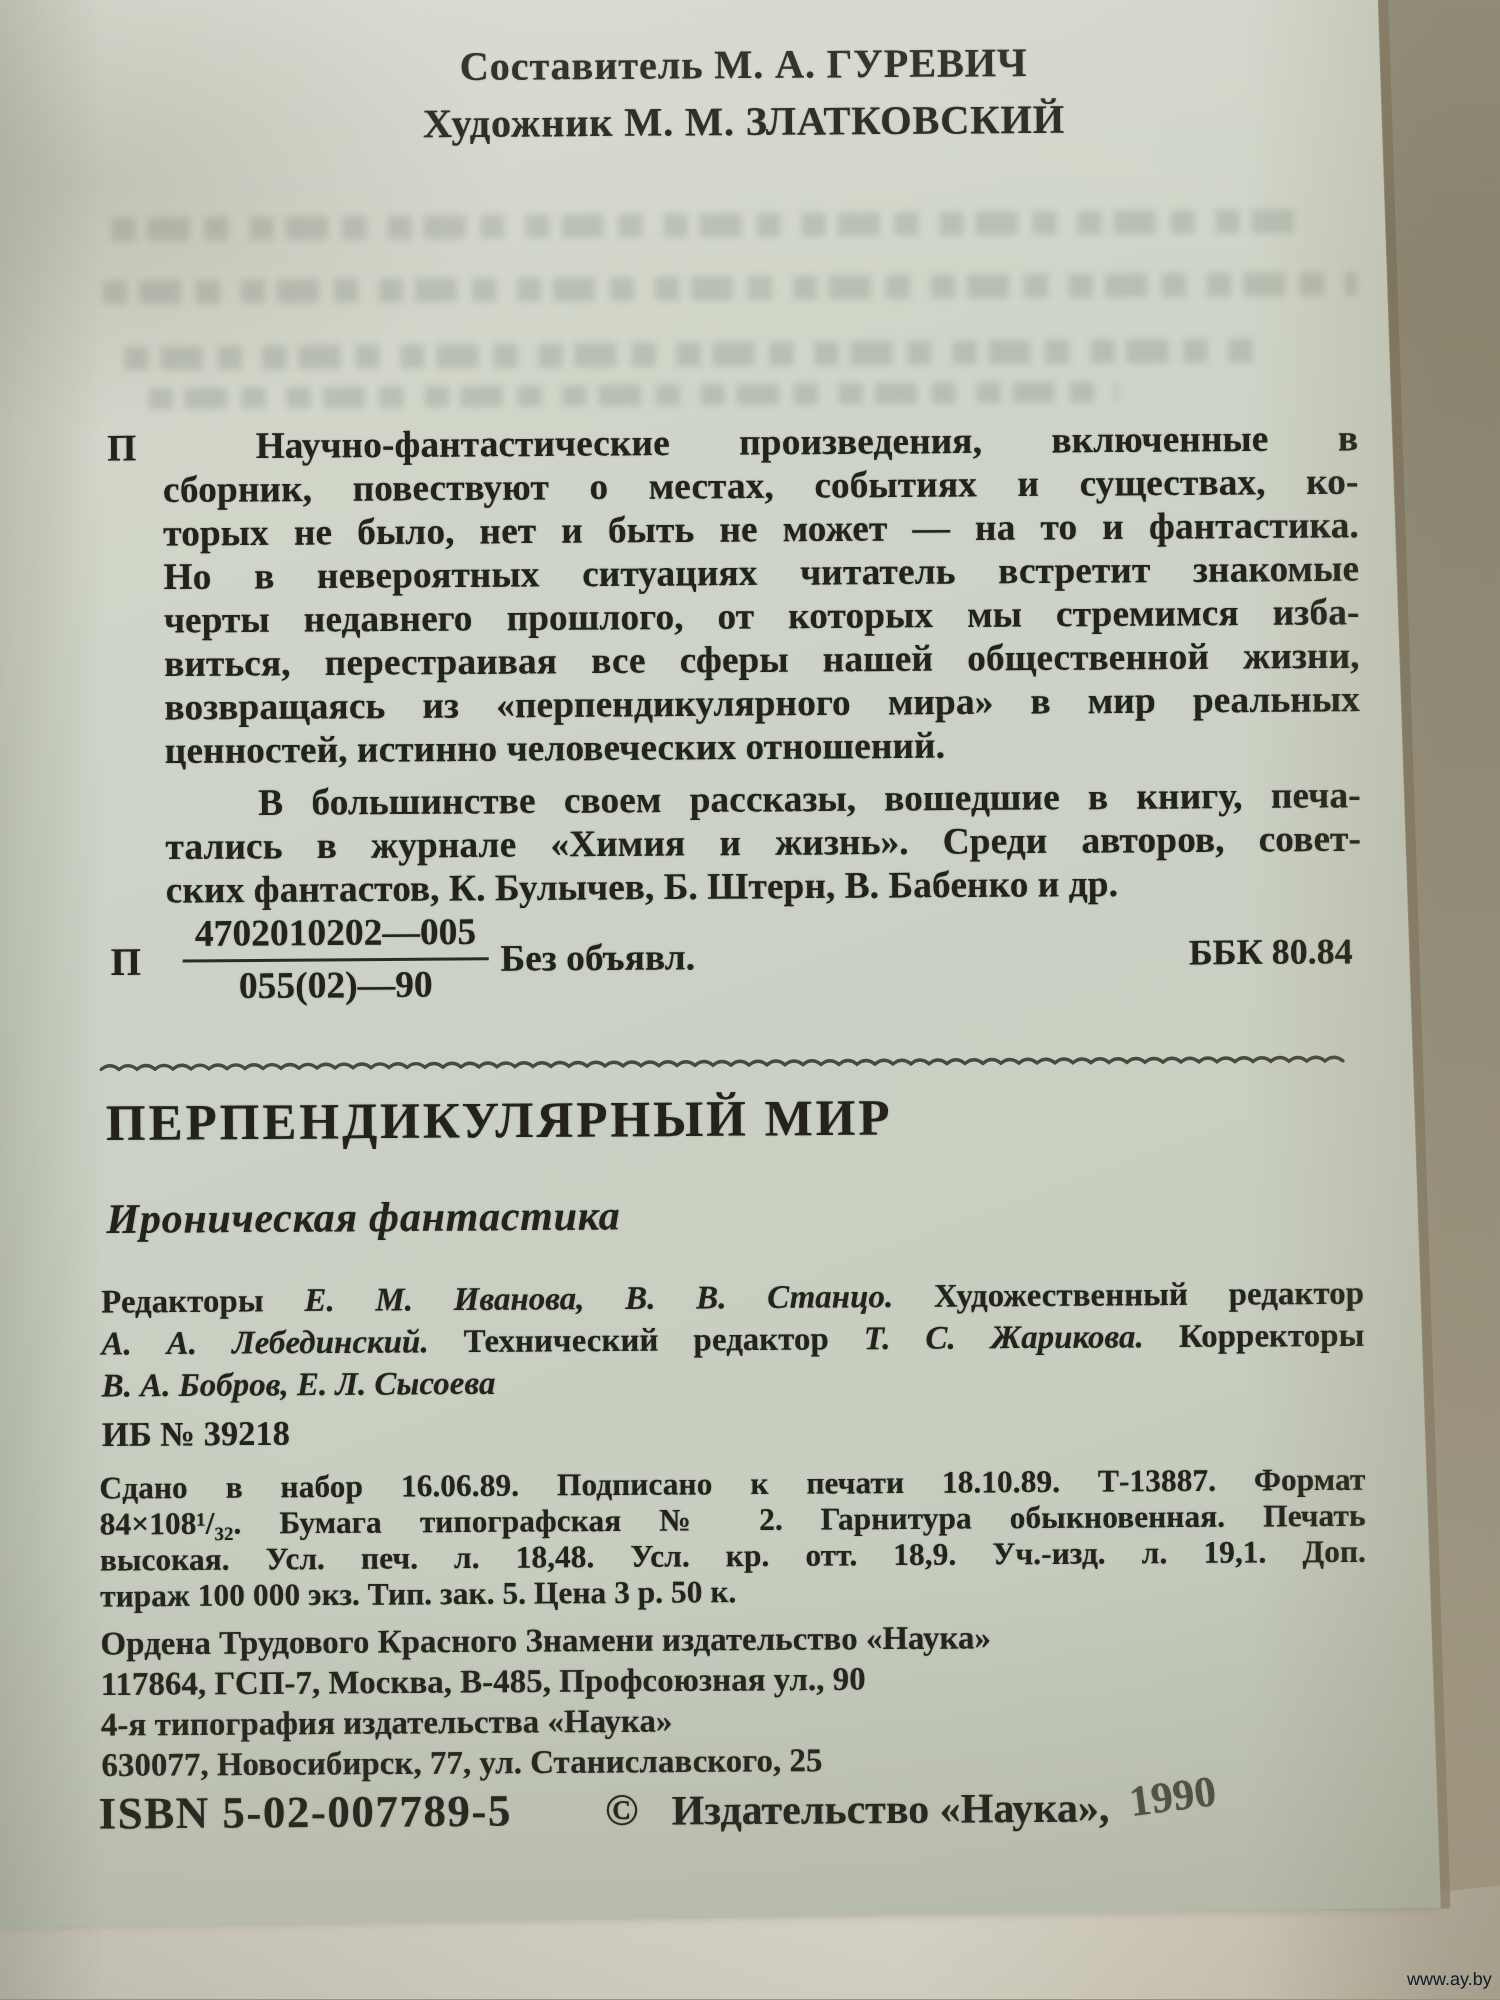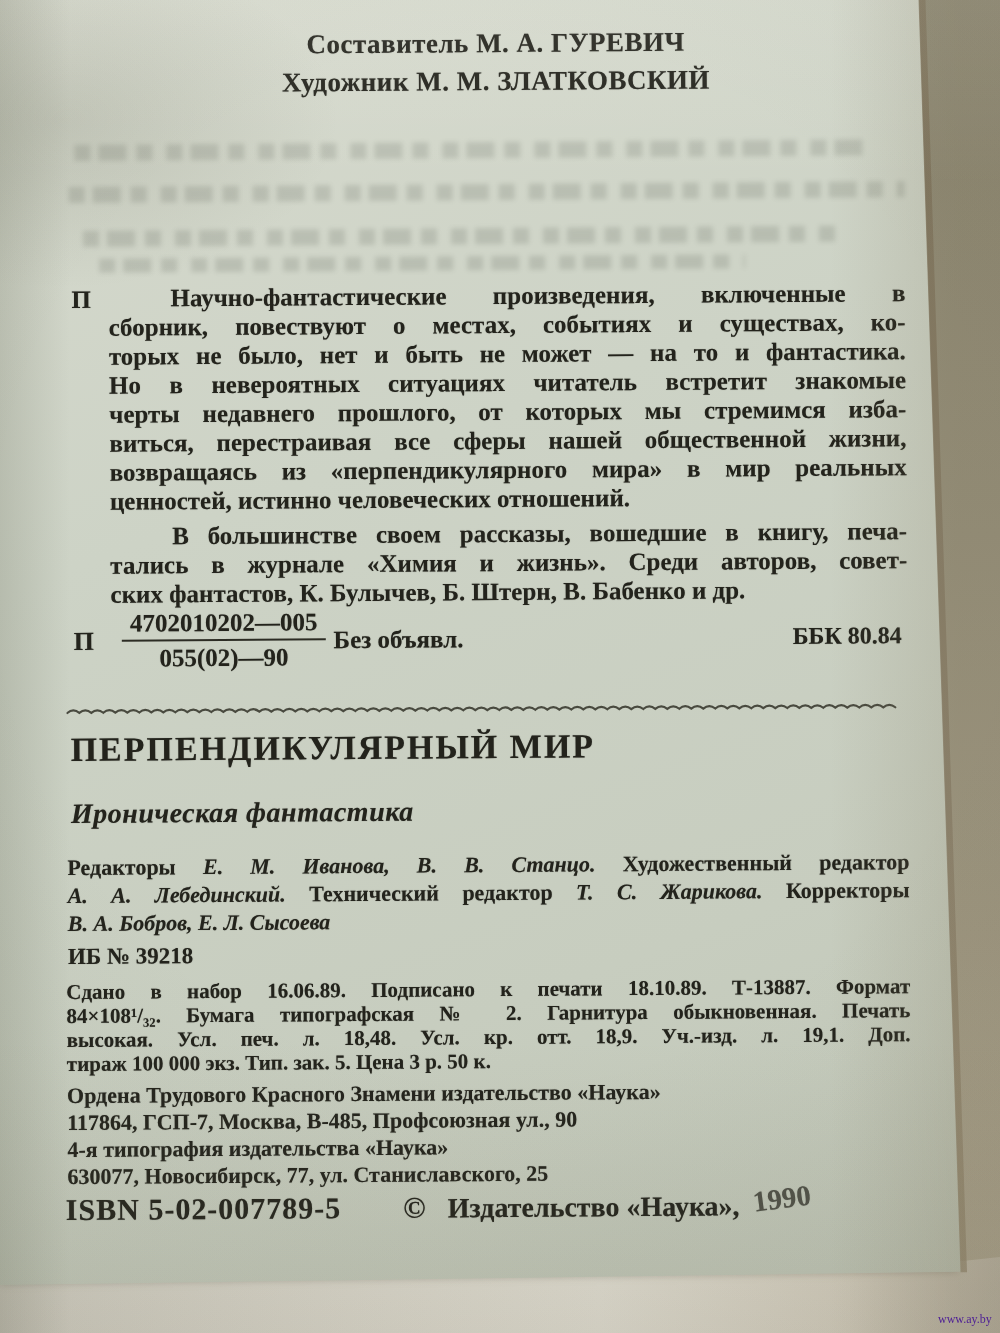--- a/index.html
+++ b/index.html
@@ -71,21 +71,21 @@
   .printer{top:1133px;left:64px;font-size:22px;font-weight:bold;line-height:27px;}
 
   .isbn-row{top:1190px;left:62px;width:846px;display:flex;align-items:baseline;}
   .isbn{font-size:30px;font-weight:bold;letter-spacing:1px;}
   .copy-symbol{font-size:30px;font-weight:bold;margin-left:62px;}
   .copy-text{font-size:28px;font-weight:bold;margin-left:22px;}
   .copy-year{font-size:29px;font-weight:bold;margin-left:14px;opacity:.72;display:inline-block;
              transform:rotate(-7deg) translateY(-7px);}
 
   .watermark{position:absolute;top:1312px;left:938px;z-index:9;
-             font-family:Liberation Serif, serif;font-size:12px;color:#4c1d95;}
+             font-family:Liberation Sans, sans-serif;font-size:12px;color:#0f172a;}
 </style>
 </head>
 <body>
 
 <div class="photo">
   <div class="band"></div>
   <div class="under"></div>
   <div class="bottom-shadow"></div>
   <div class="page"></div>
   <div class="crease"></div>

